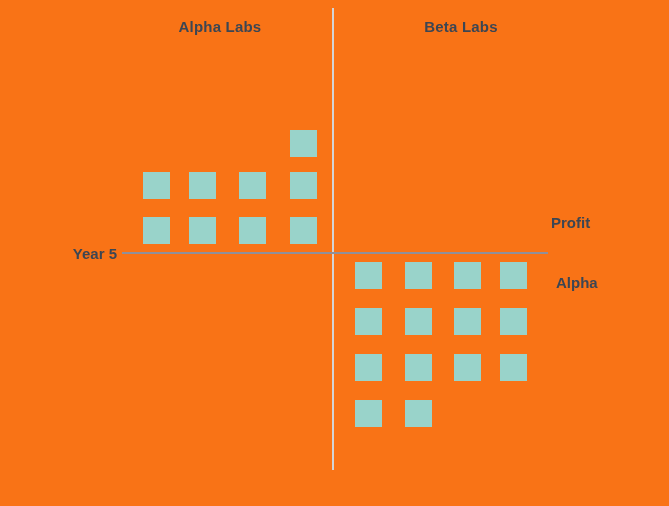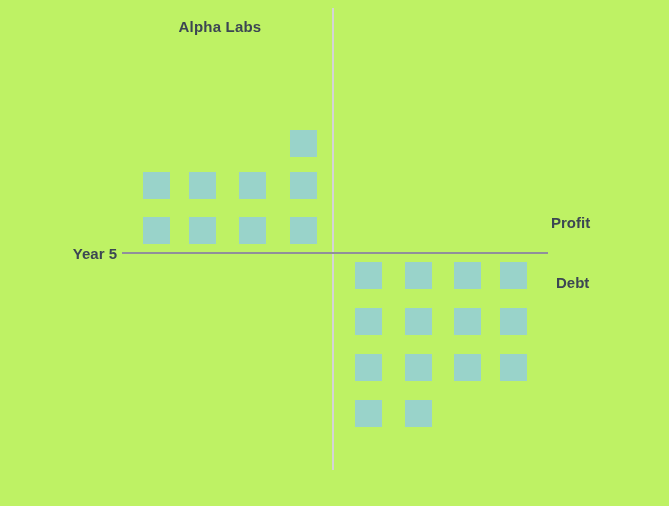--- a/index.html
+++ b/index.html
@@ -4,21 +4,21 @@
 <style>
   html, body {
     margin: 0;
     padding: 0;
     background: #ffffff;
   }
   .canvas {
     position: relative;
     width: 669px;
     height: 506px;
-    background: #bef264;
+    background: #f97316;
     overflow: hidden;
     font-family: "Liberation Sans", sans-serif;
   }
   .quad-title {
     position: absolute;
     top: 18px;
     width: 200px;
     text-align: center;
     font-size: 15px;
     font-weight: 700;
@@ -66,28 +66,29 @@
     position: absolute;
     width: 27px;
     height: 27px;
   }
 </style>
 </head>
 <body>
 
 <div class="canvas">
   <div class="quad-title left">Alpha Labs</div>
+  <div class="quad-title right">Beta Labs</div>
 
   <div class="vline"></div>
   <div class="hline"></div>
 
   <div class="axis-label">Year 5</div>
 
   <div class="side-label profit">Profit</div>
-  <div class="side-label debt">Debt</div>
+  <div class="side-label debt">Alpha</div>
 
   <div id="squares">
       <div class="unit" style="left: 290px; top: 130px; background: rgb(153, 211, 202);"></div>
       <div class="unit" style="left: 143px; top: 172px; background: rgb(153, 211, 202);"></div>
       <div class="unit" style="left: 189px; top: 172px; background: rgb(153, 211, 202);"></div>
       <div class="unit" style="left: 239px; top: 172px; background: rgb(153, 211, 202);"></div>
       <div class="unit" style="left: 290px; top: 172px; background: rgb(153, 211, 202);"></div>
       <div class="unit" style="left: 143px; top: 217px; background: rgb(153, 211, 202);"></div>
       <div class="unit" style="left: 189px; top: 217px; background: rgb(153, 211, 202);"></div>
       <div class="unit" style="left: 239px; top: 217px; background: rgb(153, 211, 202);"></div>

